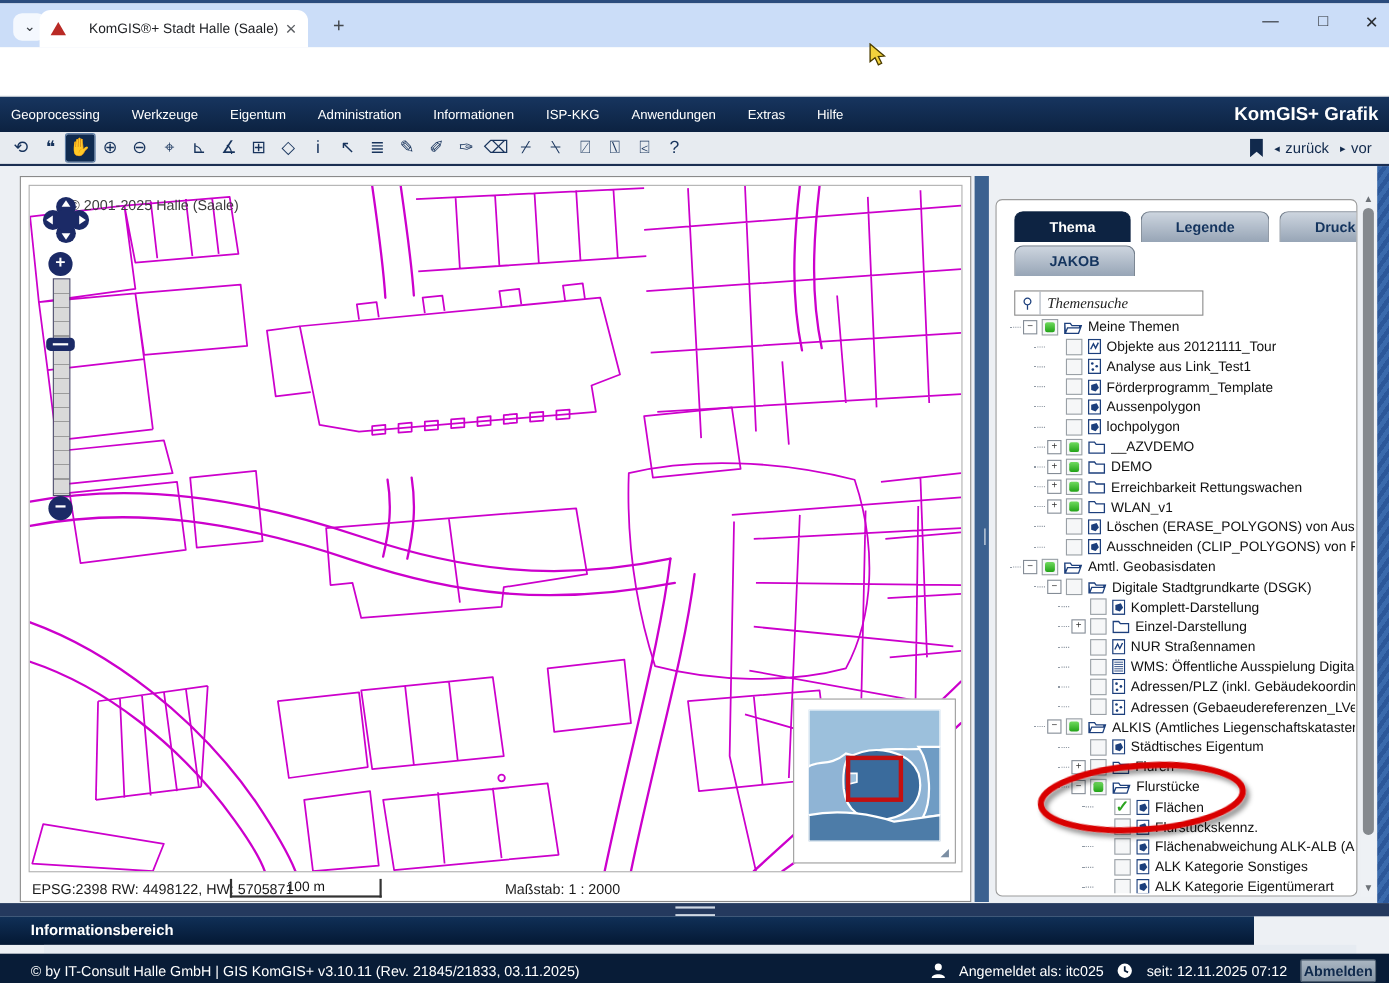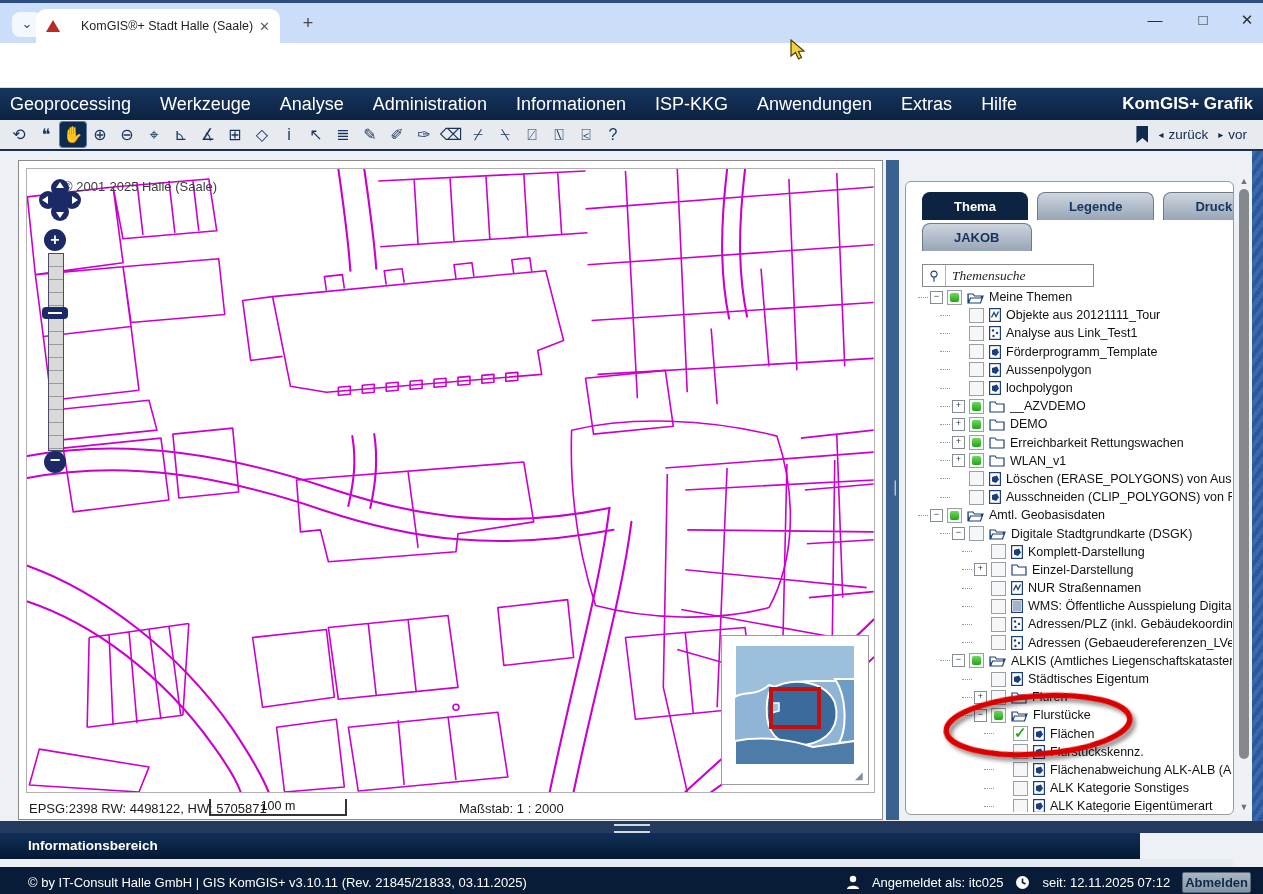--- a/index.html
+++ b/index.html
@@ -20,21 +20,21 @@
   .navico{top:51px;font-size:17px;color:#41464d;width:26px;text-align:center;}
   .navico.disabled{color:#b6bac0;}
   #omnibox{left:170px;top:47px;width:928px;height:31px;background:#eef1f5;border-radius:16px;display:flex;align-items:center;padding:0 12px;box-sizing:border-box;}
   #url-text{font-size:14.5px;color:#24262a;white-space:nowrap;overflow:hidden;flex:1;}
   #avatar{left:1196px;top:48px;width:27px;height:27px;border-radius:50%;background:#1c7c38;color:#fff;font-size:12.5px;font-weight:bold;text-align:center;line-height:27px;}
   .chrome-right{top:52px;font-size:16px;color:#41464d;}
   #profile-sep{left:1186px;top:52px;width:2px;height:20px;background:#a9c4ea;}
 
   
   #menubar{left:0;top:85px;width:1263px;height:32px;background:linear-gradient(#17355f,#0c2241);display:flex;align-items:center;padding:0 10px;box-sizing:border-box;}
-  .menu-item{color:#fff;font-size:18px;margin-right:29px;cursor:default;white-space:nowrap;}
+  .menu-item{color:#fff;font-size:12px;margin-right:29px;cursor:default;white-space:nowrap;}
   #brand{margin-left:auto;color:#fff;font-size:17px;font-weight:bold;white-space:nowrap;}
   #toolbar{left:0;top:117px;width:1263px;height:31px;background:#e7ebf0;border-bottom:2px solid #1b2f52;box-sizing:border-box;display:flex;align-items:center;padding:0 6px;}
   .tool-btn{width:26px;height:25px;text-align:center;line-height:25px;font-size:16px;color:#17335c;margin-right:1px;border-radius:2px;}
   .tool-btn.selected{background:#0f2a4f;color:#fff;outline:1px solid #5d7ca3;}
   #toolbar-right{margin-left:auto;display:flex;align-items:center;gap:10px;padding-right:10px;}
   #bookmark-shape{width:12px;height:17px;background:#11294c;clip-path:polygon(0 0,100% 0,100% 100%,50% 70%,0 100%);}
   .navlink{font-size:13.5px;color:#11294c;display:flex;align-items:center;gap:5px;}
   .tri{font-size:10px;color:#11294c;}
 
   
@@ -149,21 +149,21 @@
     </svg>
     <div class="abs" id="profile-sep"></div>
     <div class="abs" id="avatar">M</div>
     <div class="abs chrome-right" style="left:1240px;font-size:17px;">⋮</div>
   </div>
 
   <div class="abs" id="menubar">
 
   <span class="menu-item">Geoprocessing</span>
       <span class="menu-item">Werkzeuge</span>
-      <span class="menu-item">Analyse</span>
+      <span class="menu-item">Eigentum</span>
       <span class="menu-item">Administration</span>
       <span class="menu-item">Informationen</span>
       <span class="menu-item">ISP-KKG</span>
       <span class="menu-item">Anwendungen</span>
       <span class="menu-item">Extras</span>
       <span class="menu-item">Hilfe</span>
       <span id="brand">KomGIS+ Grafik</span>
     </div>
 
   <div class="abs" id="toolbar">

